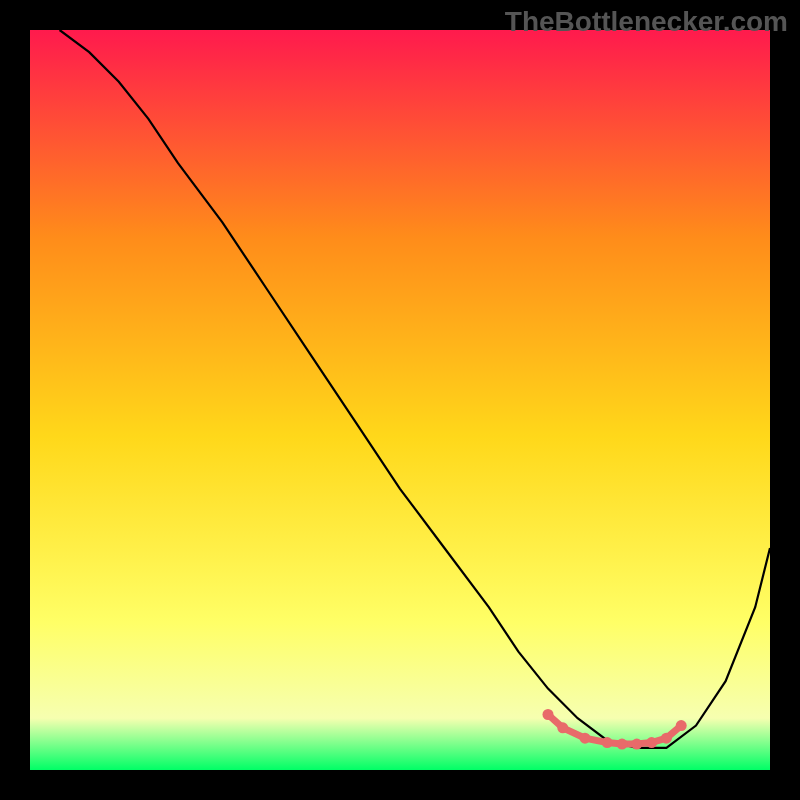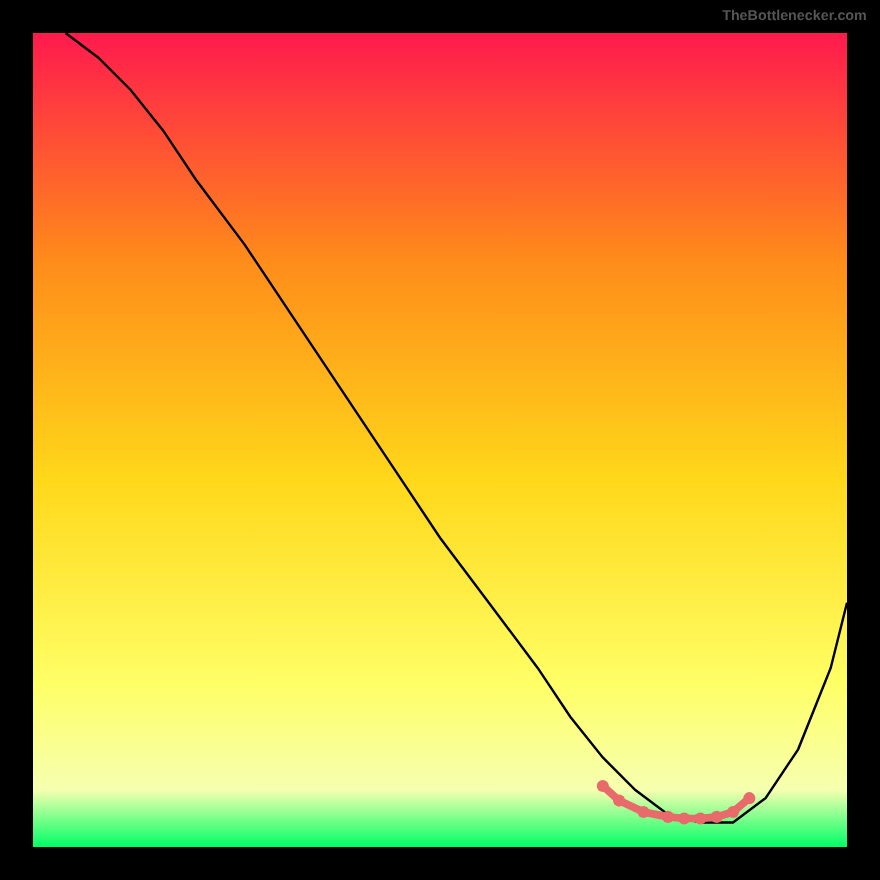--- a/index.html
+++ b/index.html
@@ -15,21 +15,21 @@
     position: relative;
     width: 800px;
     height: 800px;
     background: #000;
   }
   .watermark {
     position: absolute;
     top: 6px;
     right: 12px;
     color: #555;
-    font-size: 13px;
+    font-size: 28px;
     font-weight: bold;
     z-index: 10;
   }
   .plot-area {
     position: absolute;
     left: 30px;
     top: 30px;
     width: 740px;
     height: 740px;
   }

